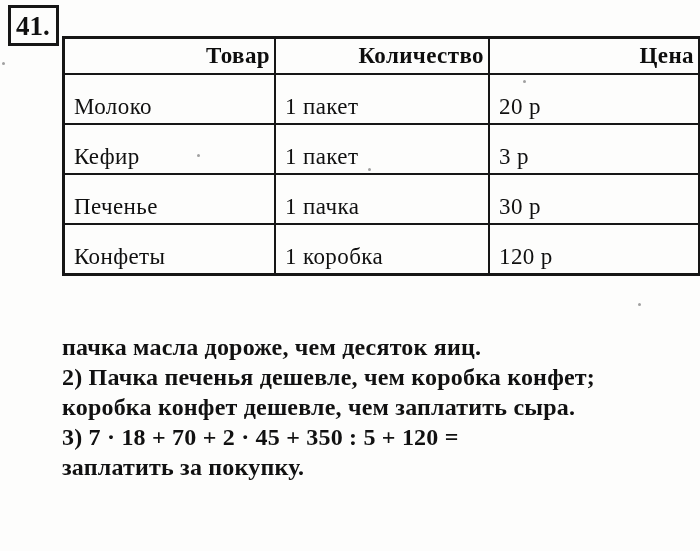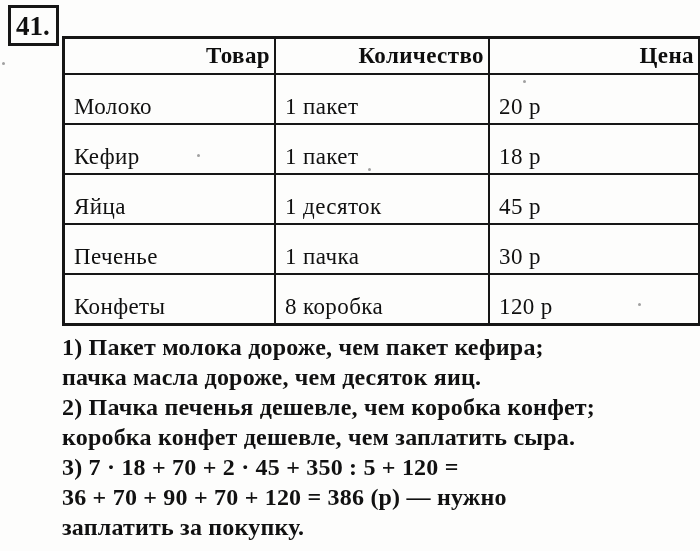--- a/index.html
+++ b/index.html
@@ -109,47 +109,40 @@
     </thead>
     <tbody>
       <tr>
         <td>Молоко</td>
         <td>1 пакет</td>
         <td>20 р</td>
       </tr>
       <tr>
         <td>Кефир</td>
         <td>1 пакет</td>
-        <td>18 р</td>
-      </tr>
-      <tr>
-        <td>Яйца</td>
-        <td>1 десяток</td>
-        <td>45 р</td>
+        <td>3 р</td>
       </tr>
       <tr>
         <td>Печенье</td>
         <td>1 пачка</td>
         <td>30 р</td>
       </tr>
       <tr>
         <td>Конфеты</td>
-        <td>8 коробка</td>
+        <td>1 коробка</td>
         <td>120 р</td>
       </tr>
     </tbody>
   </table>
 
   <div class="solution">
-    <div class="line">1) Пакет молока дороже, чем пакет кефира;</div>
     <div class="line">пачка масла дороже, чем десяток яиц.</div>
     <div class="line">2) Пачка печенья дешевле, чем коробка конфет;</div>
     <div class="line">коробка конфет дешевле, чем заплатить сыра.</div>
     <div class="line">3) 7 · 18 + 70 + 2 · 45 + 350 : 5 + 120 =</div>
-    <div class="line">36 + 70 + 90 + 70 + 120 = 386 (р) — нужно</div>
     <div class="line">заплатить за покупку.</div>
   </div>
 
   <div class="speck" style="left:197px; top:154px;"></div>
   <div class="speck" style="left:368px; top:168px;"></div>
   <div class="speck" style="left:638px; top:303px;"></div>
   <div class="speck" style="left:523px; top:80px;"></div>
   <div class="speck" style="left:2px;  top:62px;"></div>
 
 </div>

